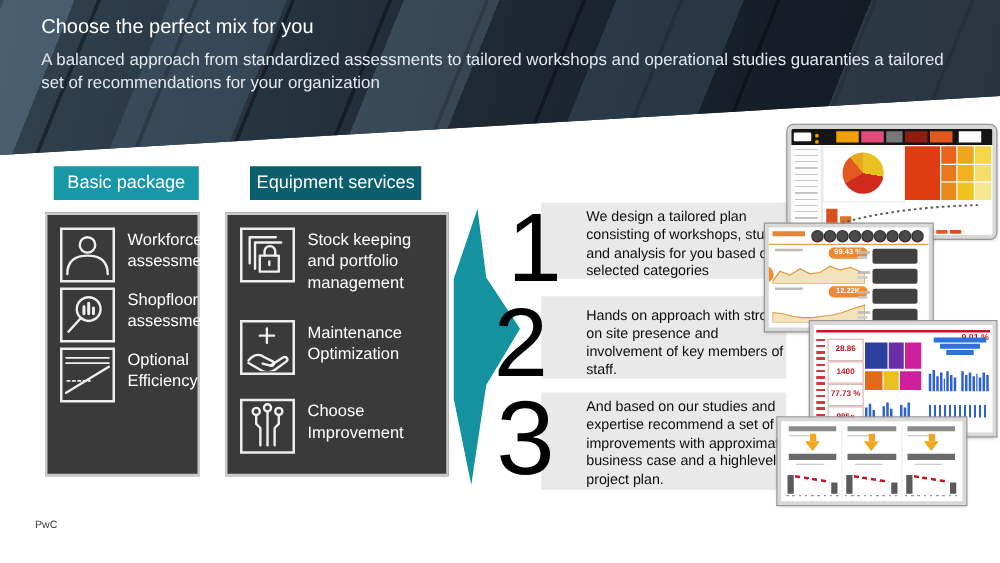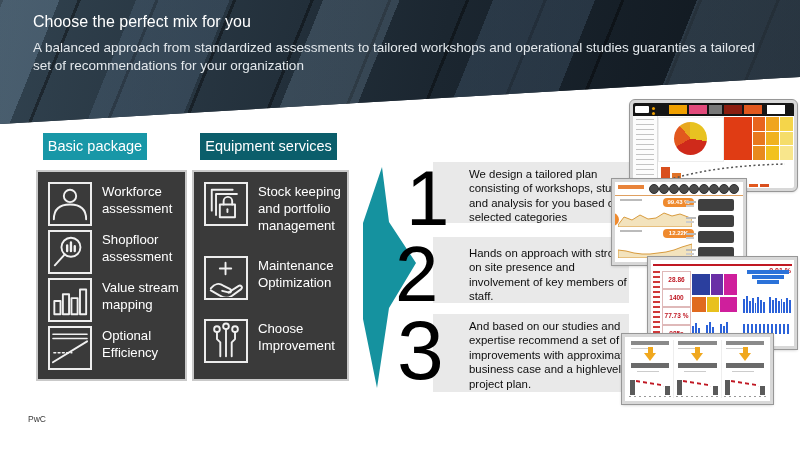--- a/index.html
+++ b/index.html
@@ -18,28 +18,28 @@
         rgba(120,150,175,.24) 82% 100%),
       repeating-linear-gradient(112deg, rgba(0,0,0,.38) 0 3px, transparent 3px 72px),
       linear-gradient(100deg,#31424f,#1b2630 55%,#0f161d);}
   .title{position:absolute;left:33px;top:13px;font-size:16px;font-weight:normal;color:#fff;}
   .subtitle{position:absolute;left:33px;top:39px;width:722px;font-size:13.5px;
             line-height:1.36;color:#e3e8ec;}
 
   
   .tag{position:absolute;top:133px;height:27px;line-height:27px;text-align:center;
        color:#fff;font-size:14.5px;}
-  .tag-basic{left:43px;width:104px;background:#1897a7;}
+  .tag-basic{left:43px;width:116px;background:#1897a7;}
   .tag-opt{left:200px;width:137px;background:#0b5e6b;}
 
   
   .panel{position:absolute;top:170px;height:211px;background:#3a3a3a;
          border:2px solid #c9c9c9;box-sizing:border-box;padding:10px 0 0 10px;}
-  .panel-basic{left:36px;width:151px;}
-  .panel-opt{left:192px;width:157px;}
+  .panel-basic{left:36px;width:124px;}
+  .panel-opt{left:180px;width:179px;}
   .prow{display:flex;align-items:flex-start;}
   .panel-basic .prow{margin-bottom:4px;}
   .panel-opt .prow-1{margin-bottom:21px;}
   .panel-opt .prow-2{margin-bottom:19px;}
   .icon-box{flex:0 0 44px;width:44px;height:44px;border:2px solid #ededed;
             box-sizing:border-box;display:flex;align-items:center;justify-content:center;}
   .plabel{margin-left:10px;padding-top:2px;width:92px;font-size:13.2px;
           line-height:1.28;color:#fff;}
   .icon-box svg{stroke:#f0f0f0;fill:none;stroke-width:2;stroke-linecap:round;stroke-linejoin:round;}
 
@@ -178,31 +178,20 @@
             <circle cx="21" cy="15" r="10"></circle>
             <line x1="14.5" y1="22.5" x2="4" y2="34"></line>
             <path d="M17,19 v-6 M21,19 v-9 M25,19 v-5" stroke-width="2.5"></path>
           </svg>
       </span>
       <span class="plabel">Shopfloor assessment</span>
     </div>
     <div class="prow">
       <span class="icon-box">
         <svg width="38" height="38" viewBox="0 0 40 40">
-            <rect x="3.5" y="21" width="6.5" height="14"></rect>
-            <rect x="12.5" y="14" width="6.5" height="21"></rect>
-            <rect x="21.5" y="18" width="6.5" height="17"></rect>
-            <rect x="30.5" y="9" width="6.5" height="26"></rect>
-          </svg>
-      </span>
-      <span class="plabel">Value stream mapping</span>
-    </div>
-    <div class="prow">
-      <span class="icon-box">
-        <svg width="38" height="38" viewBox="0 0 40 40">
             <path d="M2,5.5 h36 M2,10 h36" stroke-width="1.5"></path>
             <path d="M3,25 h19" stroke-width="1.5" stroke-dasharray="2,2.5"></path>
             <path d="M2,35 L38,13"></path>
           </svg>
       </span>
       <span class="plabel">Optional Efficiency</span>
     </div>
   </div>
 
   <div class="panel panel-opt">

